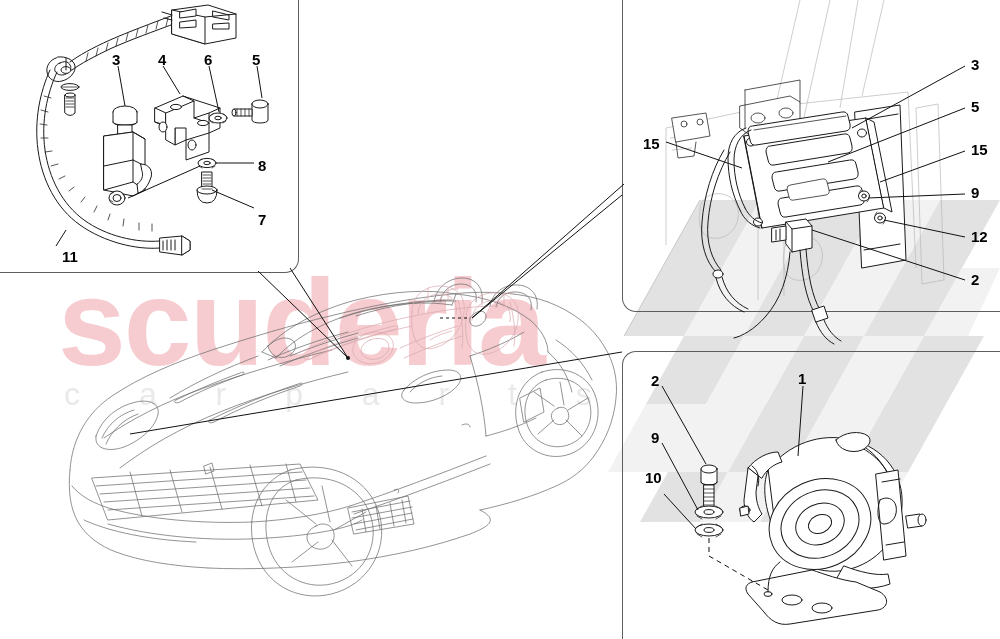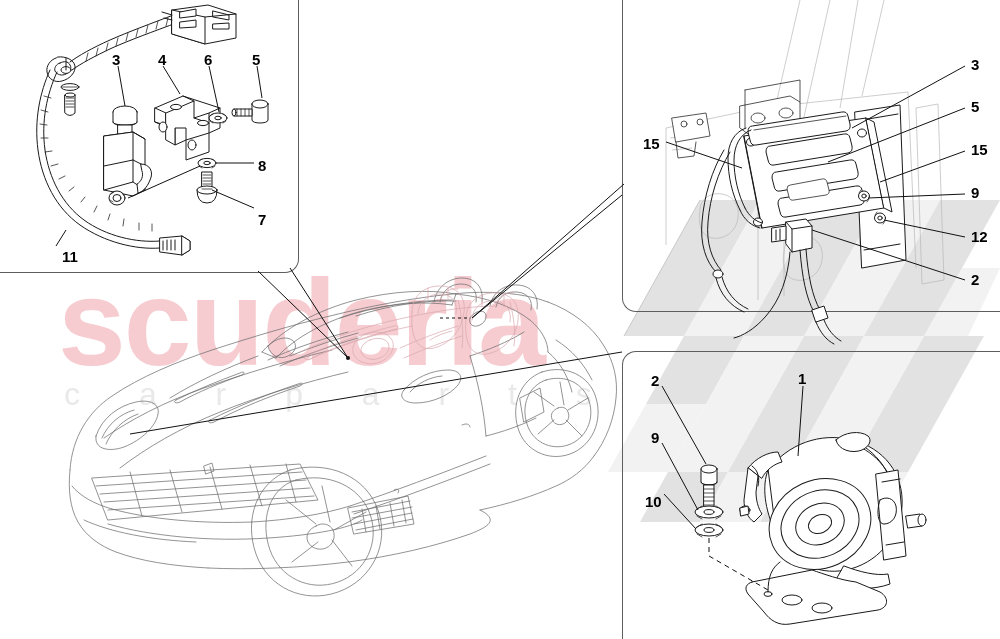--- a/index.html
+++ b/index.html
@@ -554,15 +554,15 @@
   <div class="callout" style="left:971px;top:99px">5</div>
   <div class="callout" style="left:971px;top:142px">15</div>
   <div class="callout" style="left:971px;top:185px">9</div>
   <div class="callout" style="left:971px;top:229px">12</div>
   <div class="callout" style="left:971px;top:272px">2</div>
   <div class="callout" style="left:643px;top:136px">15</div>
 
   <div class="callout" style="left:798px;top:371px">1</div>
   <div class="callout" style="left:651px;top:373px">2</div>
   <div class="callout" style="left:651px;top:430px">9</div>
-  <div class="callout" style="left:645px;top:494px">10</div>
+  <div class="callout" style="left:645px;top:470px">10</div>
 
 </div>
 
 </body></html>

